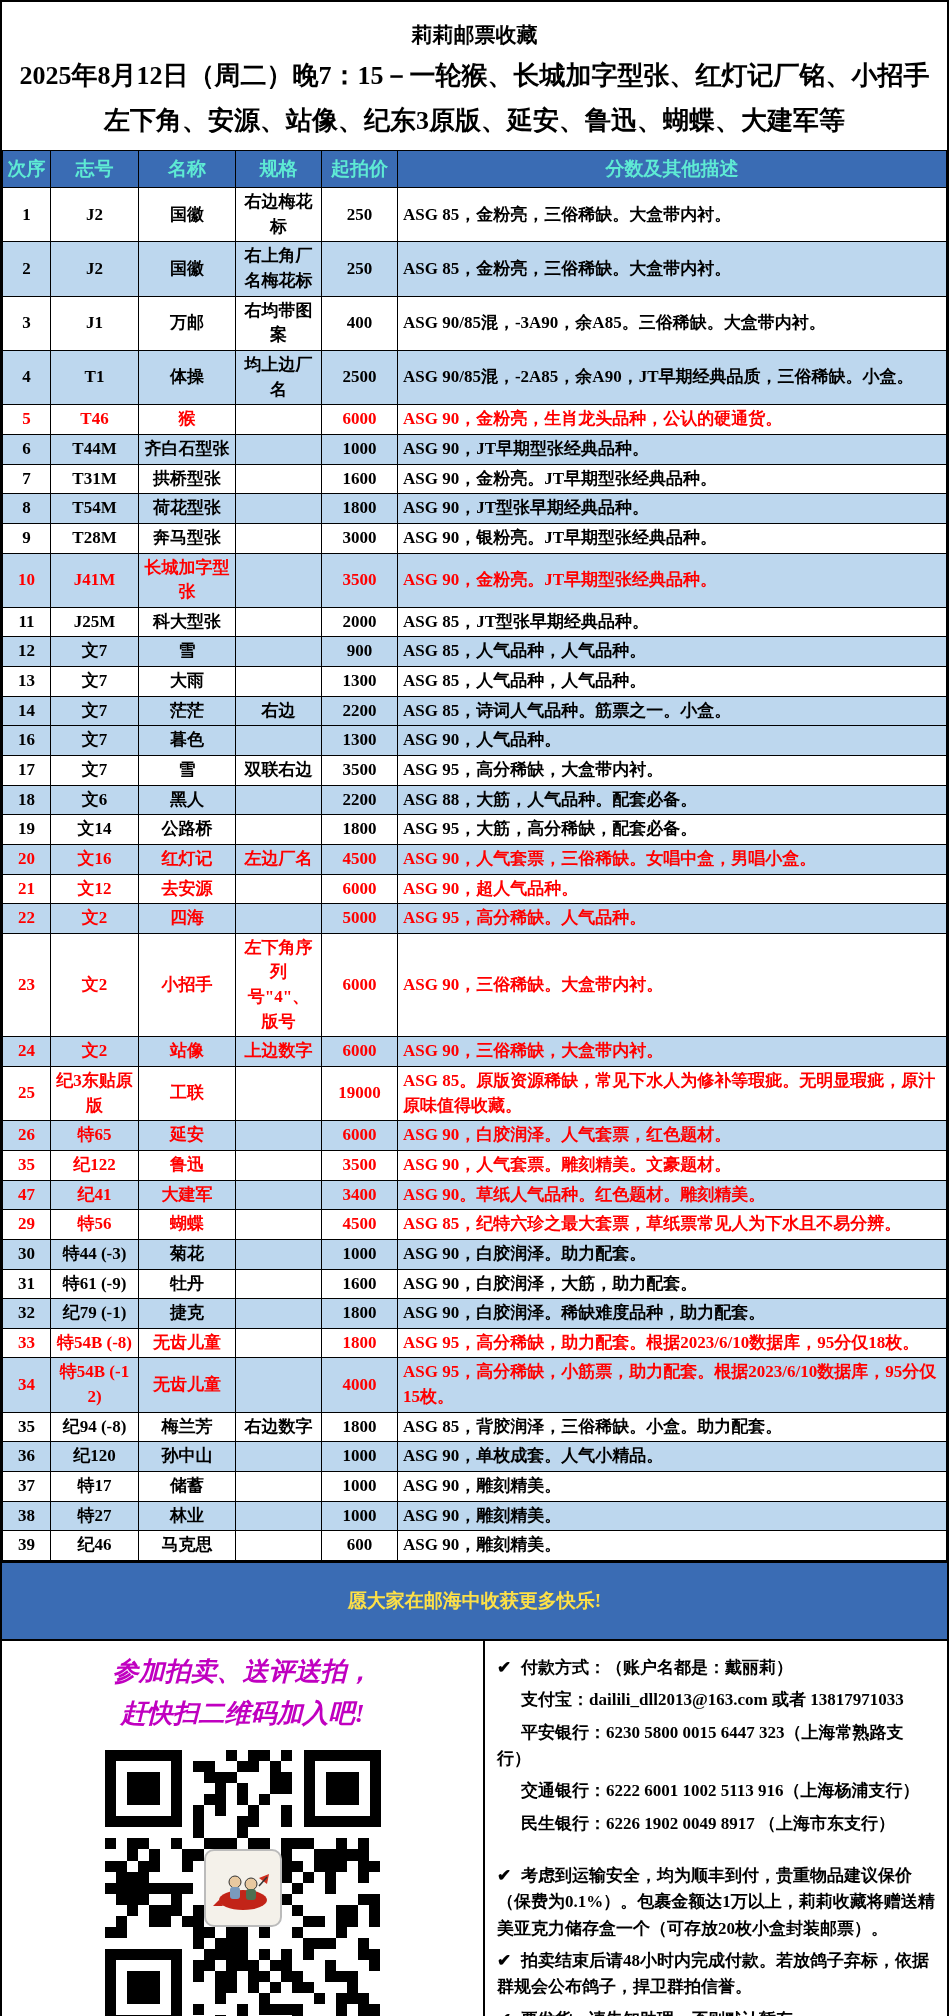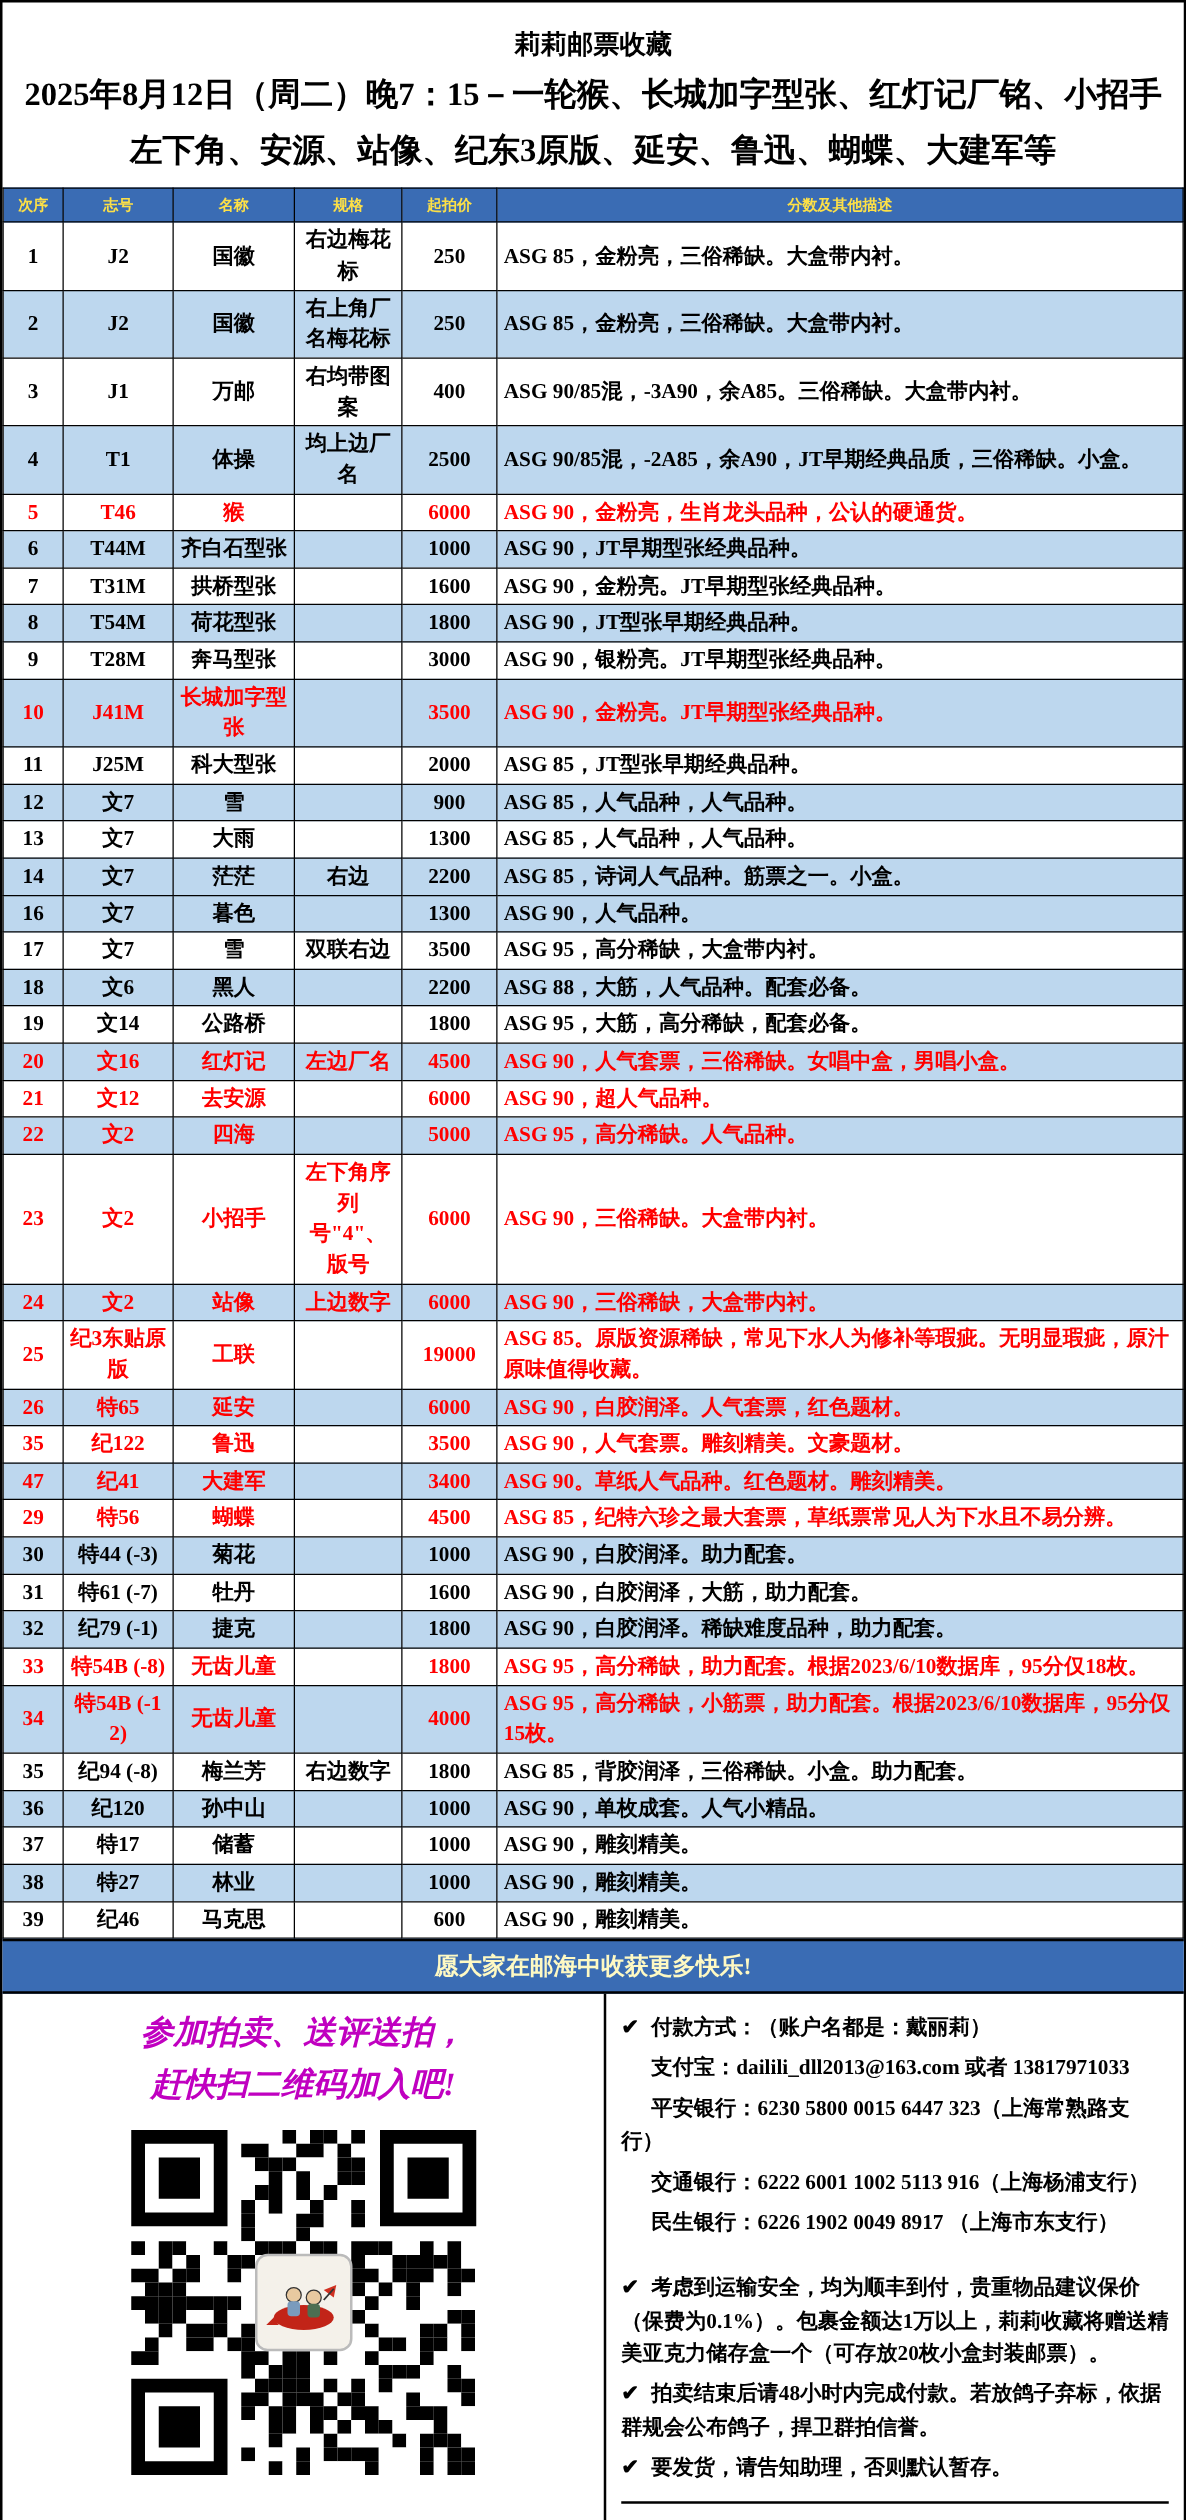--- a/index.html
+++ b/index.html
@@ -12,35 +12,35 @@
   .sheet { width:945px; border:2px solid #000; background:#fff; }
 
   
   .title-block { padding:17px 10px 6px; }
   .main-title { text-align:center; font-size:21px; font-weight:bold; line-height:1.6; }
   .sub-title  { text-align:center; font-size:26px; font-weight:bold; line-height:1.75; padding:0 4px; }
 
   
   table { width:100%; border-collapse:collapse; table-layout:fixed; }
   th {
-    background:#3A6CB4; color:#fde047; font-weight:bold; font-size:12px;
+    background:#3A6CB4; color:#5eead4; font-weight:bold; font-size:19px;
     border:1px solid #000; padding:5px 2px; line-height:1.4;
   }
   td {
     border:1px solid #000; padding:2px 5px; font-size:17px; font-weight:bold;
     line-height:1.45; word-break:break-all; vertical-align:middle;
   }
   td.c { text-align:center; }
   tr.alt { background:#BDD7EE; }
   tr.red { color:#FF0000; }
 
   
   .banner {
-    background:#3A6CB4; color:#fef9c3; font-weight:bold; font-size:19px;
-    text-align:center; padding:7px 6px; border-top:2px solid #000; border-bottom:2px solid #000;
+    background:#3A6CB4; color:#fde047; font-weight:bold; font-size:19px;
+    text-align:center; padding:25px 6px; border-top:2px solid #000; border-bottom:2px solid #000;
   }
 
   
   .bottom-grid { display:flex; }
   .left-cell { width:483px; border-right:2px solid #000; padding:10px 8px 14px; box-sizing:border-box; }
   .join-text { color:#C000C0; font-weight:bold; font-size:26px; line-height:1.6; text-align:center; font-style:italic; }
   .qr-wrap { position:relative; width:276px; height:276px; margin:16px auto 0; }
   .qr-grid { position:absolute; inset:0; display:grid; grid-template-columns:repeat(25,1fr); grid-template-rows:repeat(25,1fr); }
   .qm { background:#fff; } .qm.qd { background:#000; }
   .finder { position:absolute; width:77px; height:77px; border:11px solid #000; box-sizing:border-box; background:#fff; }
@@ -346,21 +346,21 @@
           <td class="c">30</td>
           <td class="c">特44 (-3)</td>
           <td class="c">菊花</td>
           <td class="c"></td>
           <td class="c">1000</td>
           <td>ASG 90，白胶润泽。助力配套。</td>
         </tr>
 
         <tr>
           <td class="c">31</td>
-          <td class="c">特61 (-7)</td>
+          <td class="c">特61 (-9)</td>
           <td class="c">牡丹</td>
           <td class="c"></td>
           <td class="c">1600</td>
           <td>ASG 90，白胶润泽，大筋，助力配套。</td>
         </tr>
 
         <tr class="alt">
           <td class="c">32</td>
           <td class="c">纪79 (-1)</td>
           <td class="c">捷克</td>

